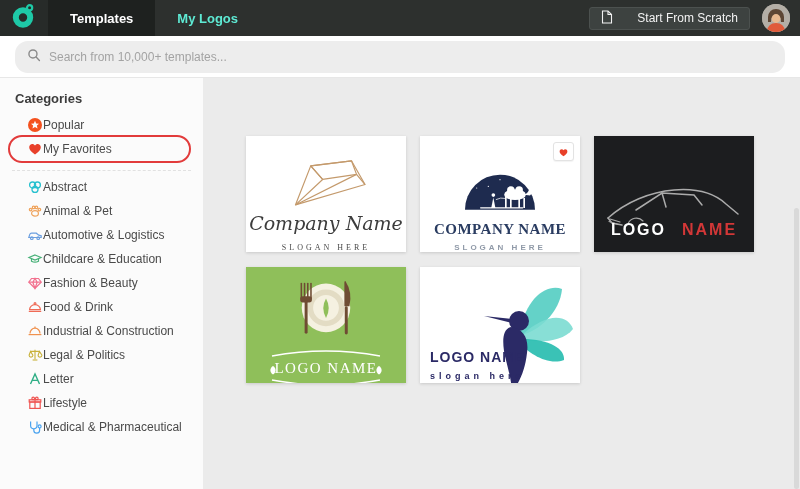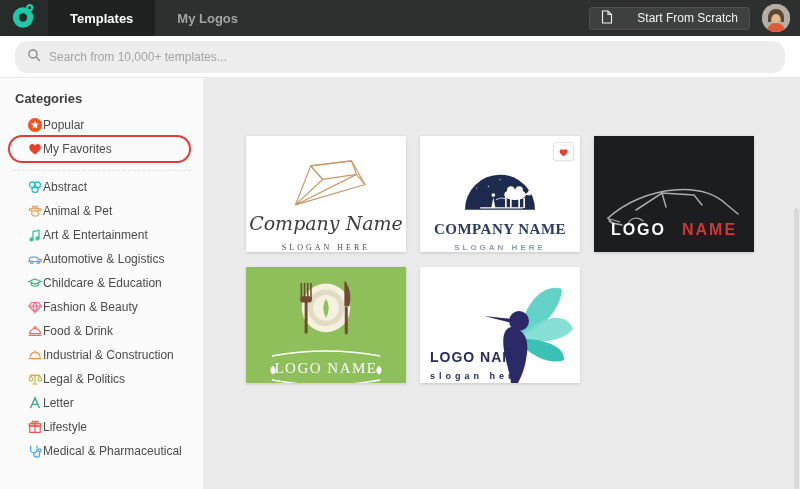--- a/index.html
+++ b/index.html
@@ -4,21 +4,21 @@
 <style>
   * { margin:0; padding:0; box-sizing:border-box; }
   html,body { width:800px; height:489px; overflow:hidden; }
   body { font-family:"Liberation Sans", sans-serif; background:#ebebeb; }
   .app { width:800px; height:489px; position:relative; background:#ebebeb; overflow:hidden; }
 
   
   .topbar { height:36px; background:#2d302e; display:flex; align-items:stretch; }
   .brand { width:48px; display:flex; align-items:center; justify-content:center; background:#272b29; cursor:pointer; }
   .tabs { display:flex; align-items:stretch; }
-  .tab { display:flex; align-items:center; justify-content:center; padding:0 22px; font-size:13px; font-weight:700; color:#a3a3a3; cursor:pointer; }
+  .tab { display:flex; align-items:center; justify-content:center; padding:0 22px; font-size:13px; font-weight:700; color:#5eead4; cursor:pointer; }
   .tab.active { background:#1e211f; color:#ffffff; }
   .topbar-right { margin-left:auto; display:flex; align-items:center; gap:12px; padding-right:10px; }
   .scratch-btn { display:flex; align-items:center; gap:24px; height:23px; padding:0 11px; background:#3d4240; border:1px solid #4c514f; border-radius:3px; color:#f2f2f2; font-size:12px; font-family:"Liberation Sans",sans-serif; cursor:pointer; }
   .avatar { width:28px; height:28px; border-radius:50%; overflow:hidden; background:#b3aea6; cursor:pointer; flex:0 0 auto; }
 
   
   .search-row { height:42px; background:#ffffff; display:flex; align-items:center; padding:0 15px; border-bottom:1px solid #e7e7e7; }
   .search-pill { flex:1; height:26px; background:#ededed; border-radius:13px; display:flex; align-items:center; padding:16px 12px; gap:8px; }
   .search-pill input { flex:1; border:none; outline:none; background:transparent; font-size:12px; color:#555; font-family:"Liberation Sans",sans-serif; }
   .search-pill input::placeholder { color:#a3a3a3; }
@@ -173,30 +173,20 @@
               <circle cx="3.6" cy="6.6" r="1.3"></circle>
                 <circle cx="6.6" cy="4.4" r="1.3"></circle>
                 <circle cx="9.4" cy="4.4" r="1.3"></circle>
                 <circle cx="12.4" cy="6.6" r="1.3"></circle>
               <ellipse cx="8" cy="10.4" rx="3.4" ry="2.7"></ellipse>
             </svg>
           </span>
           <span class="cat-label">Animal &amp; Pet</span>
         </li>
 
-        <li class="cat-row">
-          <span class="cat-icon" style="color: rgb(53, 196, 161);">
-            <svg width="16" height="16" viewBox="0 0 16 16" fill="none" stroke="currentColor" stroke-width="1.3">
-              <path d="M6,12.4 V4.6 L12,3.4 V11.4"></path>
-              <circle cx="4.5" cy="12.4" r="1.5" fill="currentColor"></circle>
-              <circle cx="10.5" cy="11.4" r="1.5" fill="currentColor"></circle>
-            </svg>
-          </span>
-          <span class="cat-label">Art &amp; Entertainment</span>
-        </li>
 
         <li class="cat-row">
           <span class="cat-icon" style="color: rgb(107, 159, 224);">
             <svg width="16" height="16" viewBox="0 0 16 16" fill="none" stroke="currentColor" stroke-width="1.2">
               <path d="M1.8,10.5 L2.8,7.4 Q3.2,6.2 4.5,6.2 L9.3,6.2 L11.8,8.2 L14.2,8.8 V10.5 Z"></path>
               <circle cx="4.8" cy="11.2" r="1.3"></circle>
                 <circle cx="11.2" cy="11.2" r="1.3"></circle>
             </svg>
           </span>
           <span class="cat-label">Automotive &amp; Logistics</span>

